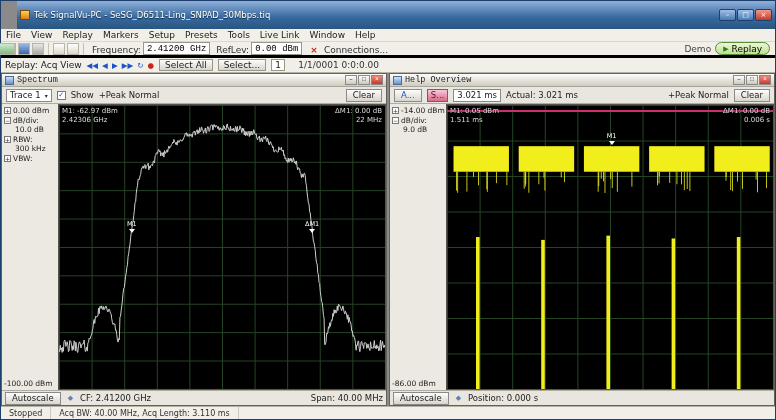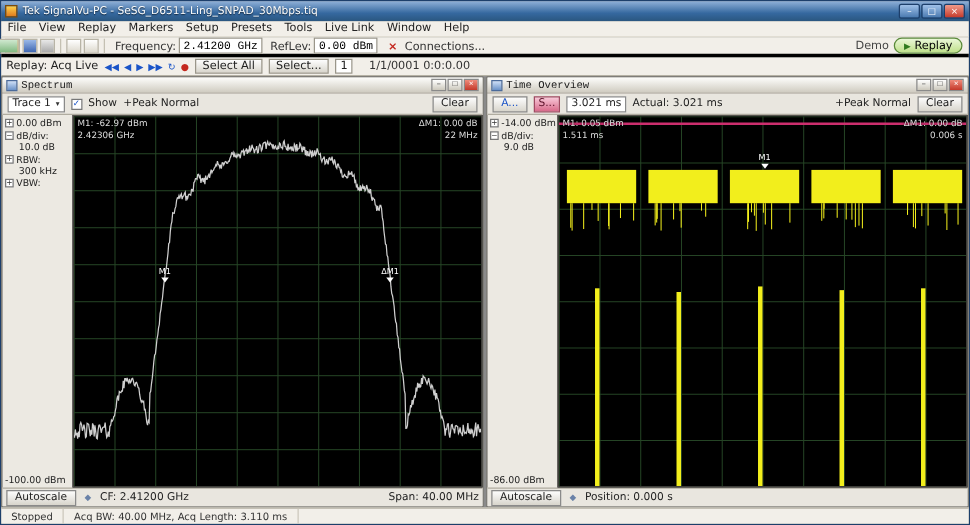--- a/index.html
+++ b/index.html
@@ -1,21 +1,21 @@
 <!DOCTYPE html>
 <html><head>
 <meta charset="utf-8">
 <style>
   * { margin:0; padding:0; box-sizing:border-box; }
   html,body { width:776px; height:420px; overflow:hidden; }
   body { font-family:"DejaVu Sans", sans-serif; font-size:9px; background:#8a8a8a; }
   .window { width:776px; height:420px; display:flex; flex-direction:column; border:1px solid #1d3f6b; background:#8a8a8a; }
 
   
-  .titlebar { height:16px; flex:none; background:linear-gradient(#8fb0d8,#35689f 60%,#2a567f); color:#fff; display:flex; align-items:center; padding:0 3px; font-size:8.5px; }
+  .titlebar { height:28px; flex:none; background:linear-gradient(#8fb0d8,#35689f 60%,#2a567f); color:#fff; display:flex; align-items:center; padding:0 3px; font-size:8.5px;margin-left:16px; }
   .app-icon { width:10px; height:10px; background:linear-gradient(#ffd24a,#e07b1f); border:1px solid #7c4a08; margin-right:4px; flex:none; }
   .titlebar .title { white-space:nowrap; overflow:hidden; text-overflow:ellipsis; text-shadow:0 1px 1px #123; }
   .win-btns { margin-left:auto; display:flex; gap:1px; }
   .win-btn { width:17px; height:12px; border:1px solid #1d3f6b; background:linear-gradient(#9fc0e8,#4a7ab0); color:#fff; font-size:7px; line-height:10px; text-align:center; border-radius:2px; }
   .win-btn.close { background:linear-gradient(#f09a8a,#c4392a); }
 
   .menubar { height:13px; flex:none; background:#f2efe9; border-bottom:1px solid #dbd7cb; display:flex; align-items:center; color:#222; }
   .menu-item { padding:0 5px; height:100%; display:flex; align-items:center; }
 
   .toolbar { height:16px; flex:none; background:#f2efe9; border-bottom:3px solid #000000; display:flex; align-items:flex-end; gap:2px; padding:0 3px; }
@@ -133,21 +133,21 @@
     <div class="tb-right">
       <span class="demo-label">Demo</span>
       <span class="replay-pill">
         <span class="green-play">▶</span>
         <span>Replay</span>
       </span>
     </div>
   </div>
 
   <div class="replaybar">
-    <span>Replay: Acq Live</span>
+    <span>Replay: Acq View</span>
     <div class="transport">
       <span class="t-ic">◀◀</span>
       <span class="t-ic">◀</span>
       <span class="t-ic">▶</span>
       <span class="t-ic">▶▶</span>
       <span class="t-ic">↻</span>
       <span class="t-ic rec">●</span>
     </div>
     <span class="mini-btn">Select All</span>
     <span class="mini-btn">Select...</span>
@@ -229,21 +229,21 @@
         <span class="btn">Autoscale</span>
         <span class="diamond">◆</span>
         <span>CF: 2.41200 GHz</span>
         <span class="ps-right">Span: 40.00 MHz</span>
       </div>
     </div>
 
     <div class="panel">
       <div class="panel-titlebar">
         <span class="panel-glyph"></span>
-        <span>Time Overview</span>
+        <span>Help Overview</span>
         <div class="pt-btns">
           <span class="pt-btn">–</span>
           <span class="pt-btn">□</span>
           <span class="pt-btn close">×</span>
         </div>
       </div>
       <div class="panel-toolbar">
         <span class="btn chip-a">A...</span>
         <span class="chip-s">S...</span>
         <span class="dd">3.021 ms</span>

